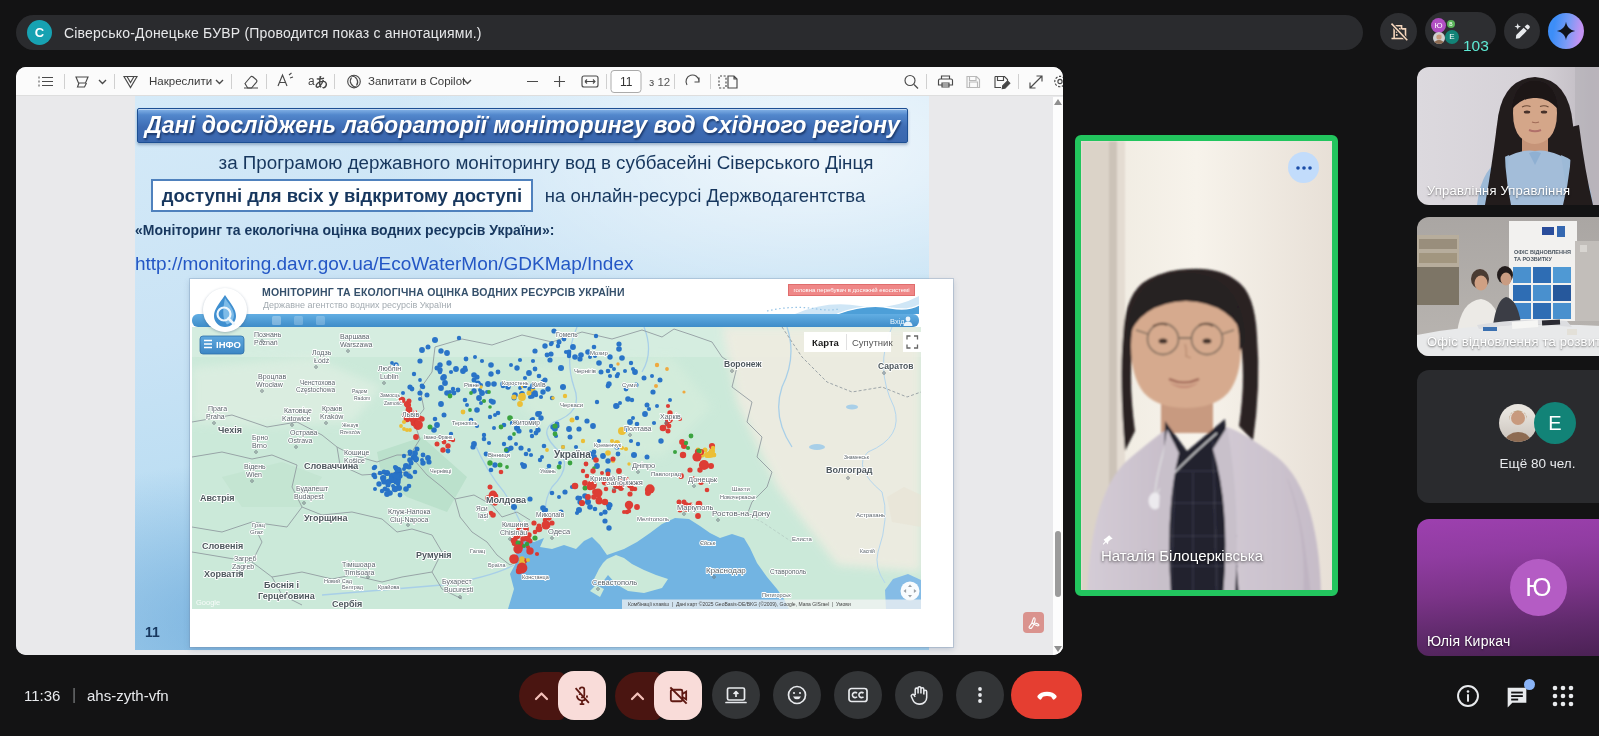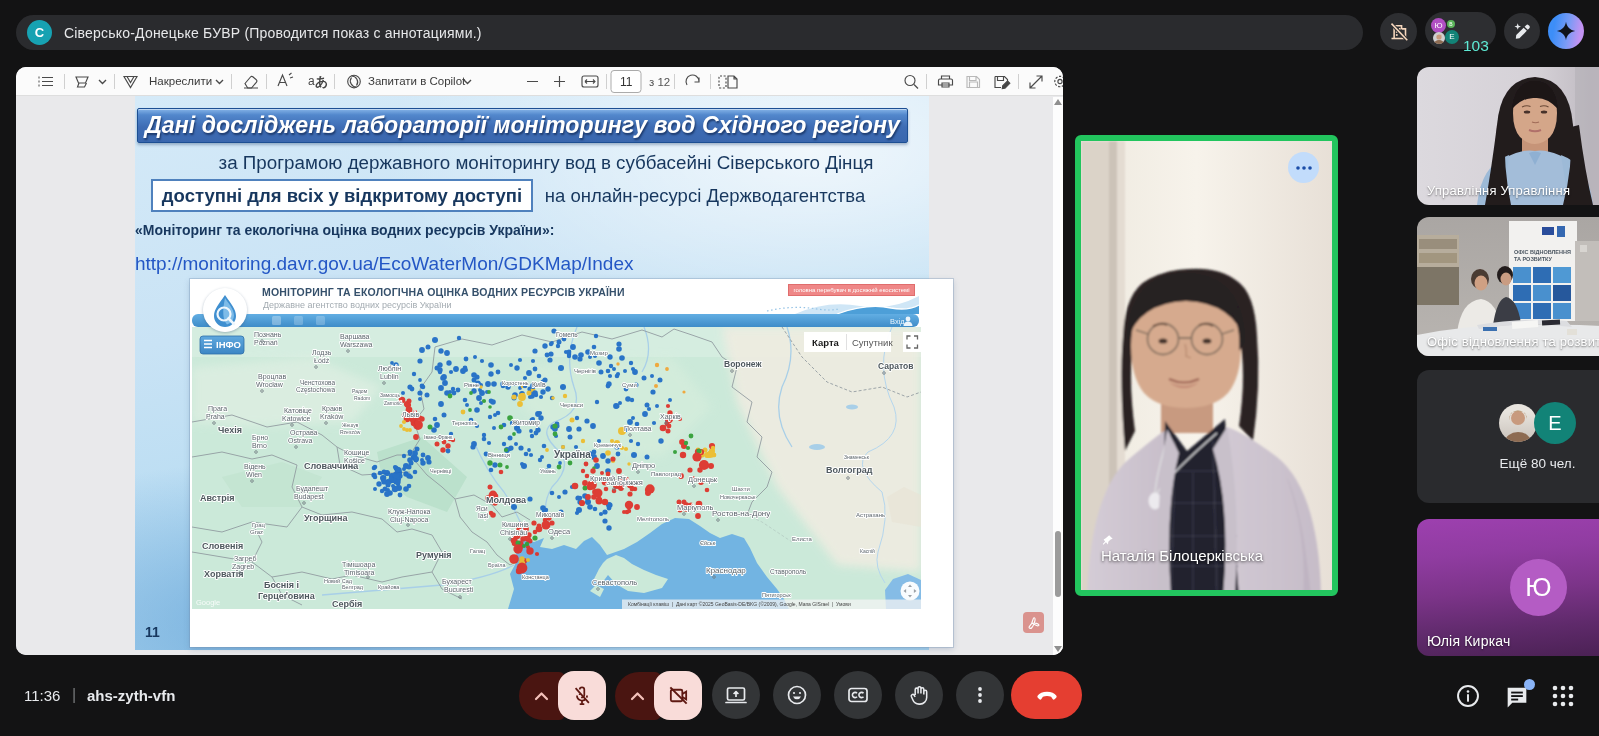--- a/index.html
+++ b/index.html
@@ -1265,21 +1265,21 @@
         </svg>
     </div>
     <div class="abs" style="left:20px; bottom:26px; color:#fff; font-size:15px; text-shadow:0 1px 3px rgba(0,0,0,.7);">
       <svg width="14" height="14" viewBox="0 0 24 24" style="vertical-align:-2px; margin-right:8px;" fill="#fff">
         <path d="M14 4 l6 6 -3.5 1 -4 4 L12 19.5 8.5 16 4 20 3 19 7 14.5 4.5 11 8 9 12.5 5 Z"></path>
       </svg>Наталія Білоцерківська</div>
   </div>
 
   <div class="abs botxt" style="left:24px; top:687px; font-weight:500;">11:36</div>
   <div class="abs" style="left:72px; top:686px; color:#757779; font-size:16px;">|</div>
-  <div class="abs botxt" style="left:87px; top:687px; font-weight:700;">ahs-zyth-vfn</div>
+  <div class="abs botxt" style="left:87px; top:687px; font-weight:400;">ahs-zyth-vfn</div>
 
   <div class="abs" style="left:519px; top:672px; width:46px; height:48px; background:#4a1511; border-radius:24px 6px 6px 24px;">
     <svg width="46" height="48">
         <path d="M17 27 L22.5 21.5 L28 27" stroke="#f3c1ba" stroke-width="2.2" fill="none" stroke-linecap="round" stroke-linejoin="round"></path>
       </svg>
   </div>
   <div class="abs" style="left:558px; top:671px; width:48px; height:49px; background:#f9dcd9; border-radius:16px; display:flex; align-items:center; justify-content:center;">
     <svg width="22" height="22" viewBox="0 0 24 24" fill="none" stroke="#5e1812" stroke-width="1.9">
 <path d="M9.5 5 a2.5 2.5 0 0 1 5 0 V11 a2.5 2.5 0 0 1 -3.4 2.3 M9.5 9.5 V11"></path>
 <path d="M6.5 11.5 a5.5 5.5 0 0 0 9.8 3.4 M17.5 11.5 a5.5 5.5 0 0 1 -.5 2.3"></path>

